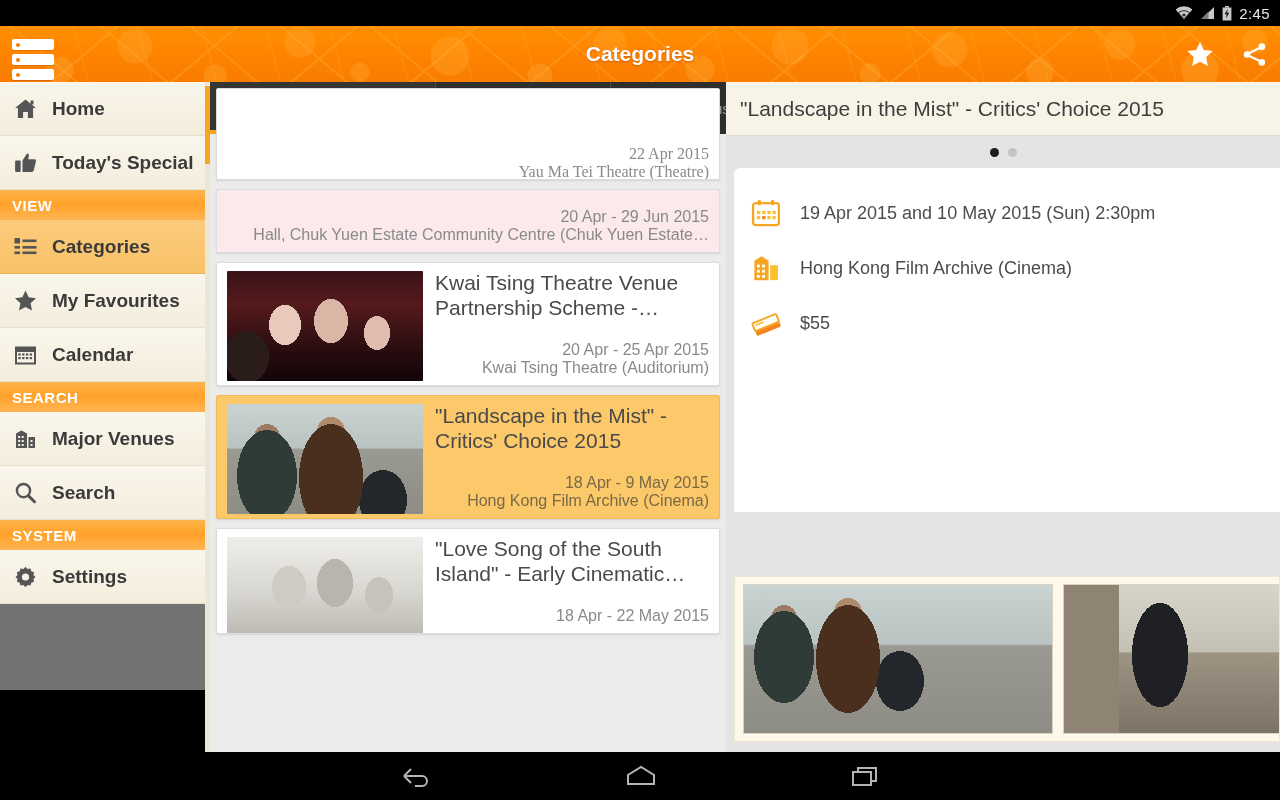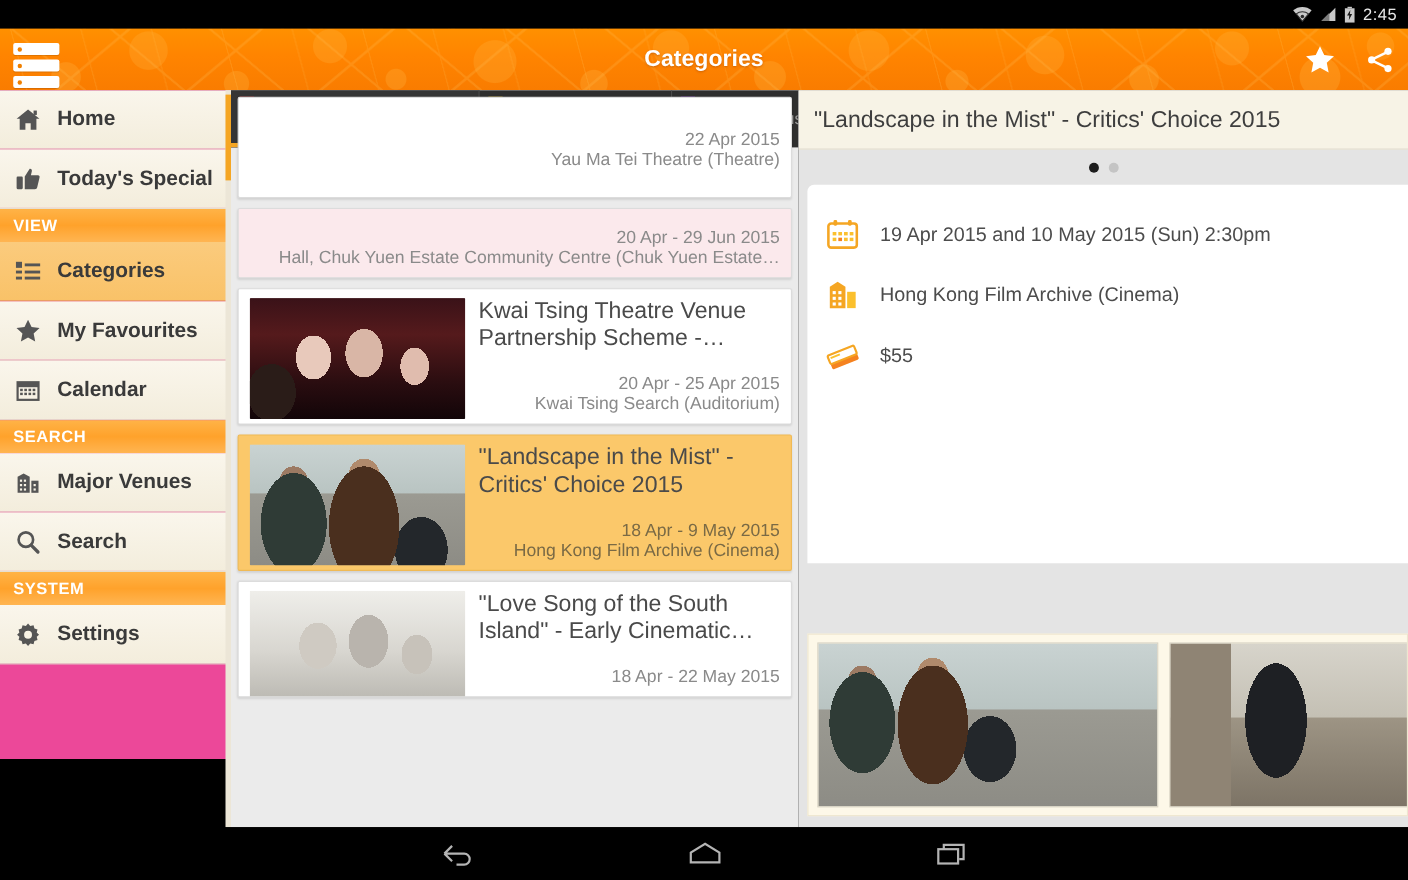--- a/index.html
+++ b/index.html
@@ -75,21 +75,21 @@
   }
   .appbar-actions {
     position: absolute; right: 12px; top: 0; height: 56px;
     display: flex; align-items: center; gap: 26px; z-index: 3;
   }
   .ab-icon { cursor: pointer; display: block; }
 
   
   .sidebar {
     position: absolute; left: 0; top: 82px; width: 210px; height: 608px;
-    background: #ec4899; overflow: hidden;
+    background: #737373; overflow: hidden;
   }
   .nav-item {
     height: 54px; display: flex; align-items: center; gap: 14px;
     padding-left: 12px; cursor: pointer;
     border-bottom: 1px solid #e6dfcf;
     background: linear-gradient(180deg,#faf6ec 0%,#f3eddc 100%);
   }
   .nav-item.active {
     background: linear-gradient(180deg,#fbcb7d 0%,#f9c268 100%);
     border-bottom: 1px solid #e8b055;
@@ -410,41 +410,41 @@
       </div>
       <div class="tab" style="width:150px;">
         <span class="flag" style="border-top-color:#8a2be2"></span>
         <span>Library &amp; Mus</span>
       </div>
     </div>
 
     <div class="list-scrollwrap">
 
       <div class="card card-clip-top" style="height:92px;overflow:hidden;">
-        <div class="card-meta" style="margin-top:22px;">
+        <div class="card-meta" style="margin-top:48px;font-family:Liberation Serif, serif;">
           <div class="card-date">22 Apr 2015</div>
           <div class="card-venue">Yau Ma Tei Theatre (Theatre)</div>
         </div>
       </div>
 
       <div class="card pink" style="padding:12px 10px 8px 10px;">
         <div class="card-meta" style="">
           <div class="card-date">20 Apr - 29 Jun 2015</div>
           <div class="card-venue">Hall, Chuk Yuen Estate Community Centre (Chuk Yuen Estate…</div>
         </div>
       </div>
 
       <div class="card">
         <div class="card-body">
           <div class="thumb still-opera"></div>
           <div class="card-title">Kwai Tsing Theatre Venue Partnership Scheme -…</div>
         </div>
         <div class="card-meta" style="margin-top:-40px;">
           <div class="card-date">20 Apr - 25 Apr 2015</div>
-          <div class="card-venue">Kwai Tsing Search (Auditorium)</div>
+          <div class="card-venue">Kwai Tsing Theatre (Auditorium)</div>
         </div>
       </div>
 
       <div class="card selected">
         <div class="card-body">
           <div class="thumb still-mist"></div>
           <div class="card-title">"Landscape in the Mist" - Critics' Choice 2015</div>
         </div>
         <div class="card-meta" style="margin-top:-40px;">
           <div class="card-date">18 Apr - 9 May 2015</div>

